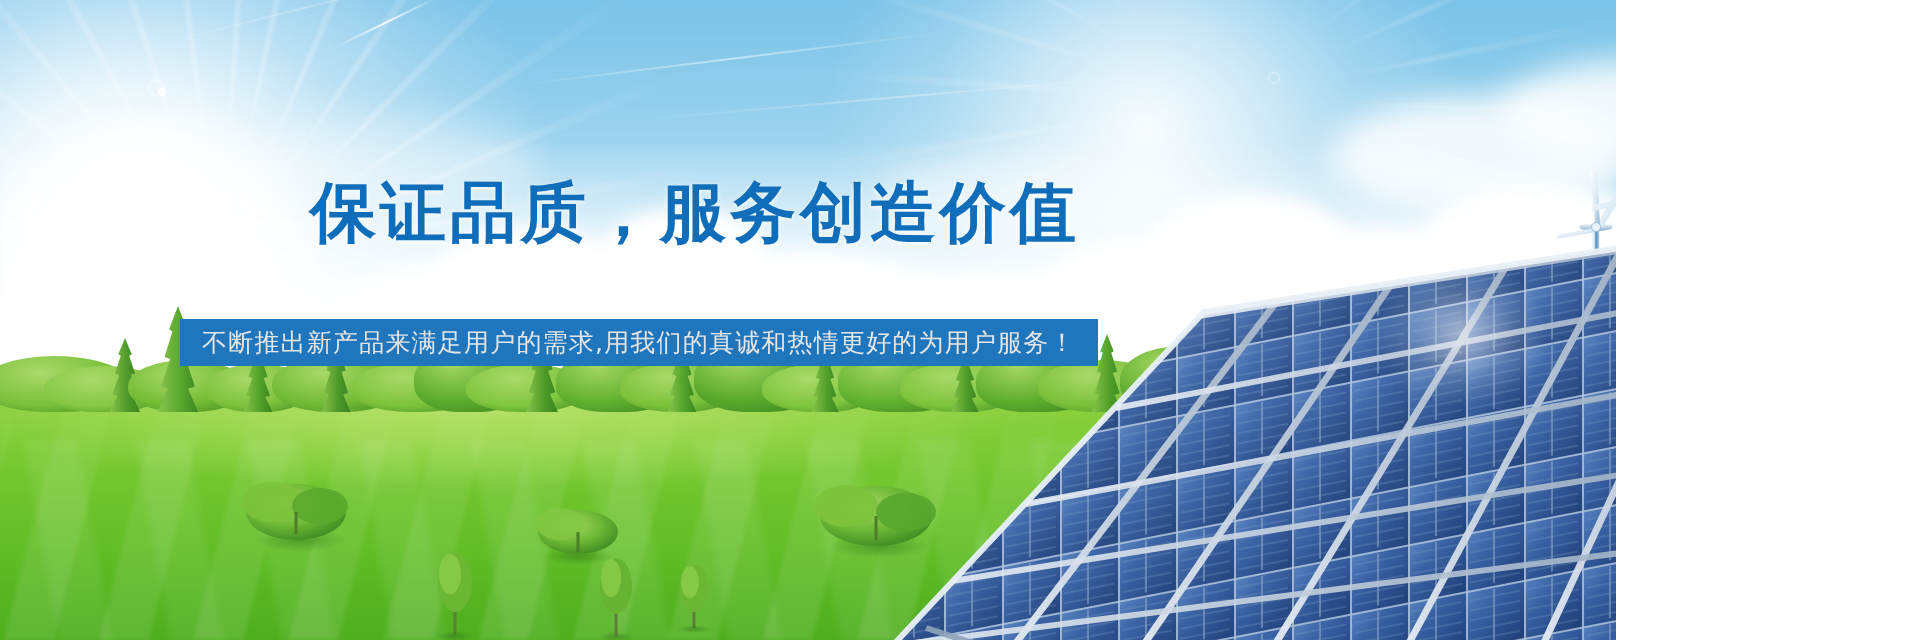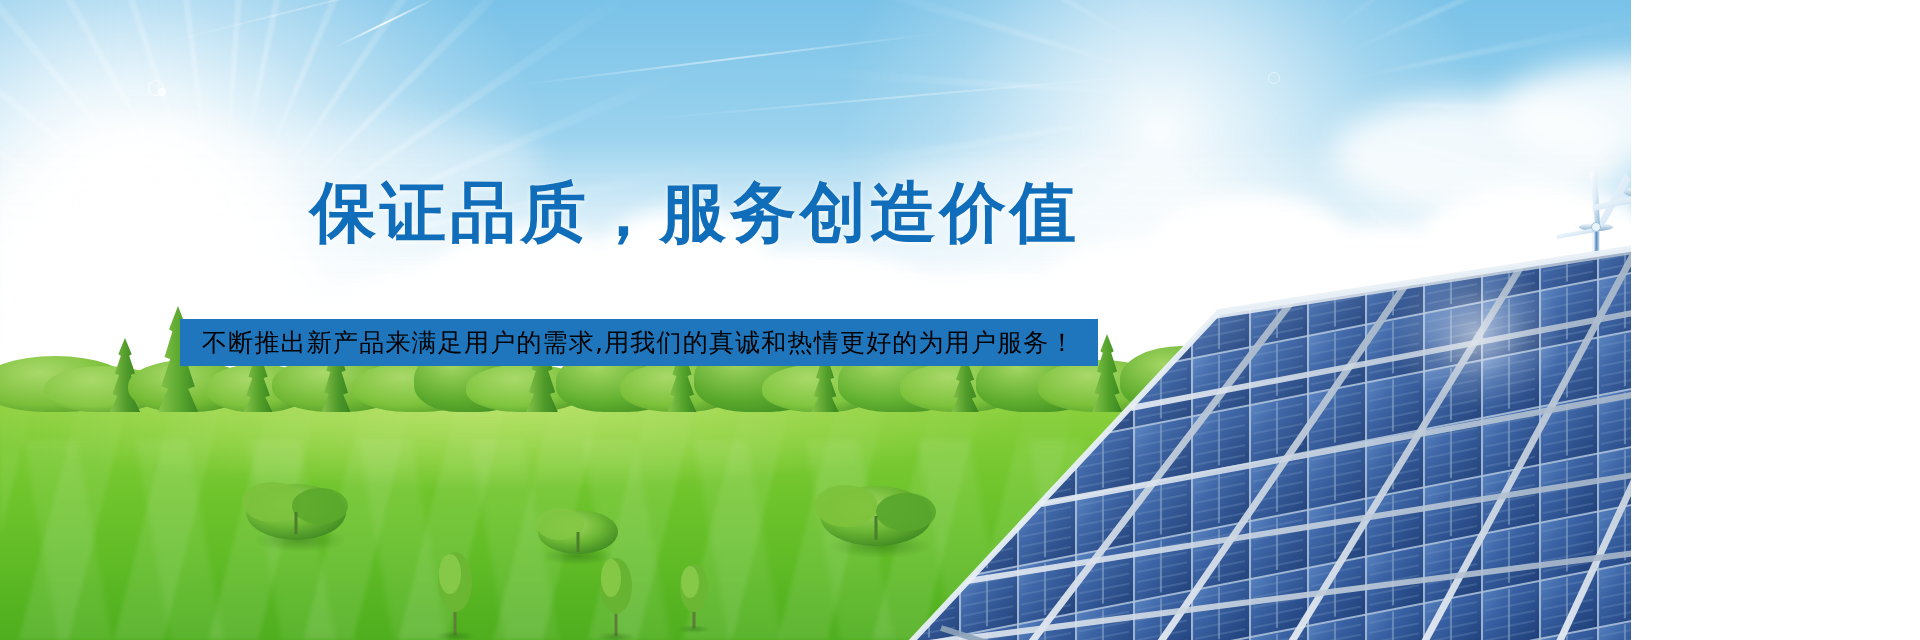--- a/index.html
+++ b/index.html
@@ -4,21 +4,20 @@
 <style>
   html,body{margin:0;padding:0;background:#fff;}
   body{font-family:"Liberation Sans","DejaVu Sans",sans-serif;}
 
   #banner{
     position:relative;
     width:1616px;
     height:640px;
     overflow:hidden;
     background:#bfe0f2;
-    padding-left:15px;
   }
 
   
   .sky{
     position:absolute; inset:0;
     background:
       linear-gradient(to bottom,
         #79c2e8 0%,
         #8fcdec 14%,
         #a8d9f1 28%,
@@ -189,21 +188,21 @@
   .subbar{
     position:absolute;
     left:180px; top:319px;
     height:47px;
     padding:0 22px;
     background:#1f76bd;
     display:flex;align-items:center;
     white-space:nowrap;
   }
   .subbar span{
-    color:#000000;
+    color:#e5e5e5;
     font-size:25px;
     letter-spacing:1.2px;
     font-family:"DejaVu Sans","Liberation Sans",sans-serif;
   }
 </style>
 </head>
 <body>
 
 <div id="banner">
 

